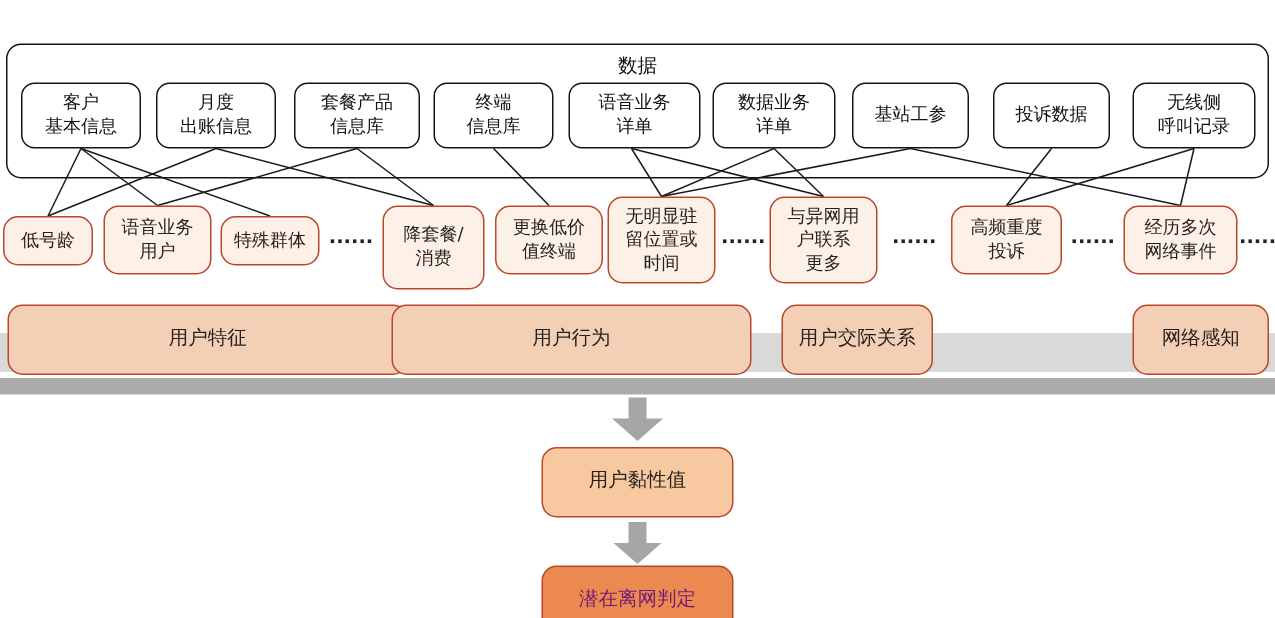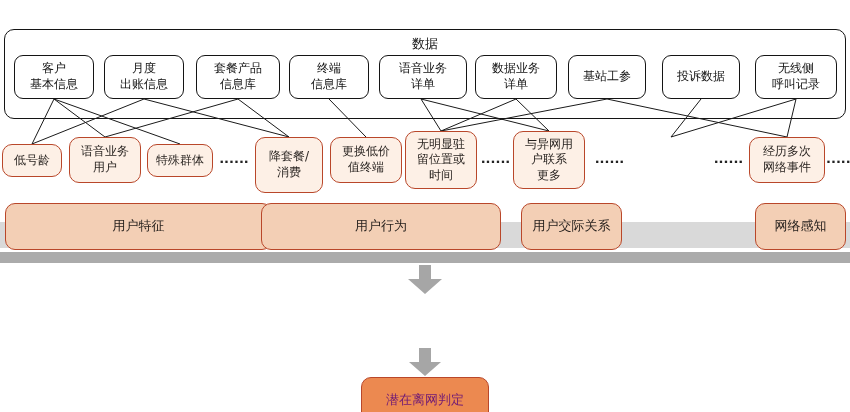--- a/index.html
+++ b/index.html
@@ -97,32 +97,35 @@
   <div class="box ft" id="ft-3" style="left:255px;top:112px;width:68px;height:56px">降套餐/
 消费</div>
   <div class="box ft" id="ft-4" style="left:330px;top:112px;width:72px;height:46px">更换低价
 值终端</div>
   <div class="box ft" id="ft-5" style="left:405px;top:106px;width:72px;height:58px">无明显驻
 留位置或
 时间</div>
   <div class="box ft" id="ft-6" style="left:513px;top:106px;width:72px;height:58px">与异网用
 户联系
 更多</div>
+  <div class="box ft" id="ft-7" style="left:634px;top:112px;width:74px;height:46px">高频重度
+投诉</div>
   <div class="box ft" id="ft-8" style="left:749px;top:112px;width:76px;height:46px">经历多次
 网络事件</div>
 
   <div class="dots" style="left:215px;width:38px">······</div>
   <div class="dots" style="left:479px;width:33px">······</div>
   <div class="dots" style="left:587px;width:45px">······</div>
   <div class="dots" style="left:710px;width:37px">······</div>
   <div class="dots" style="left:826px;width:24px">······</div>
 
   <div class="band-light"></div>
   <div class="band-dark"></div>
 
   <div class="box cat" style="left:5px;width:267px">用户特征</div>
   <div class="box cat" style="left:261px;width:240px">用户行为</div>
   <div class="box cat" style="left:521px;width:101px">用户交际关系</div>
   <div class="box cat" style="left:755px;width:91px">网络感知</div>
 
+  <div class="box out-stick">用户黏性值</div>
   <div class="box out-churn">潜在离网判定</div>
 
 </div>
 
 </body></html>

